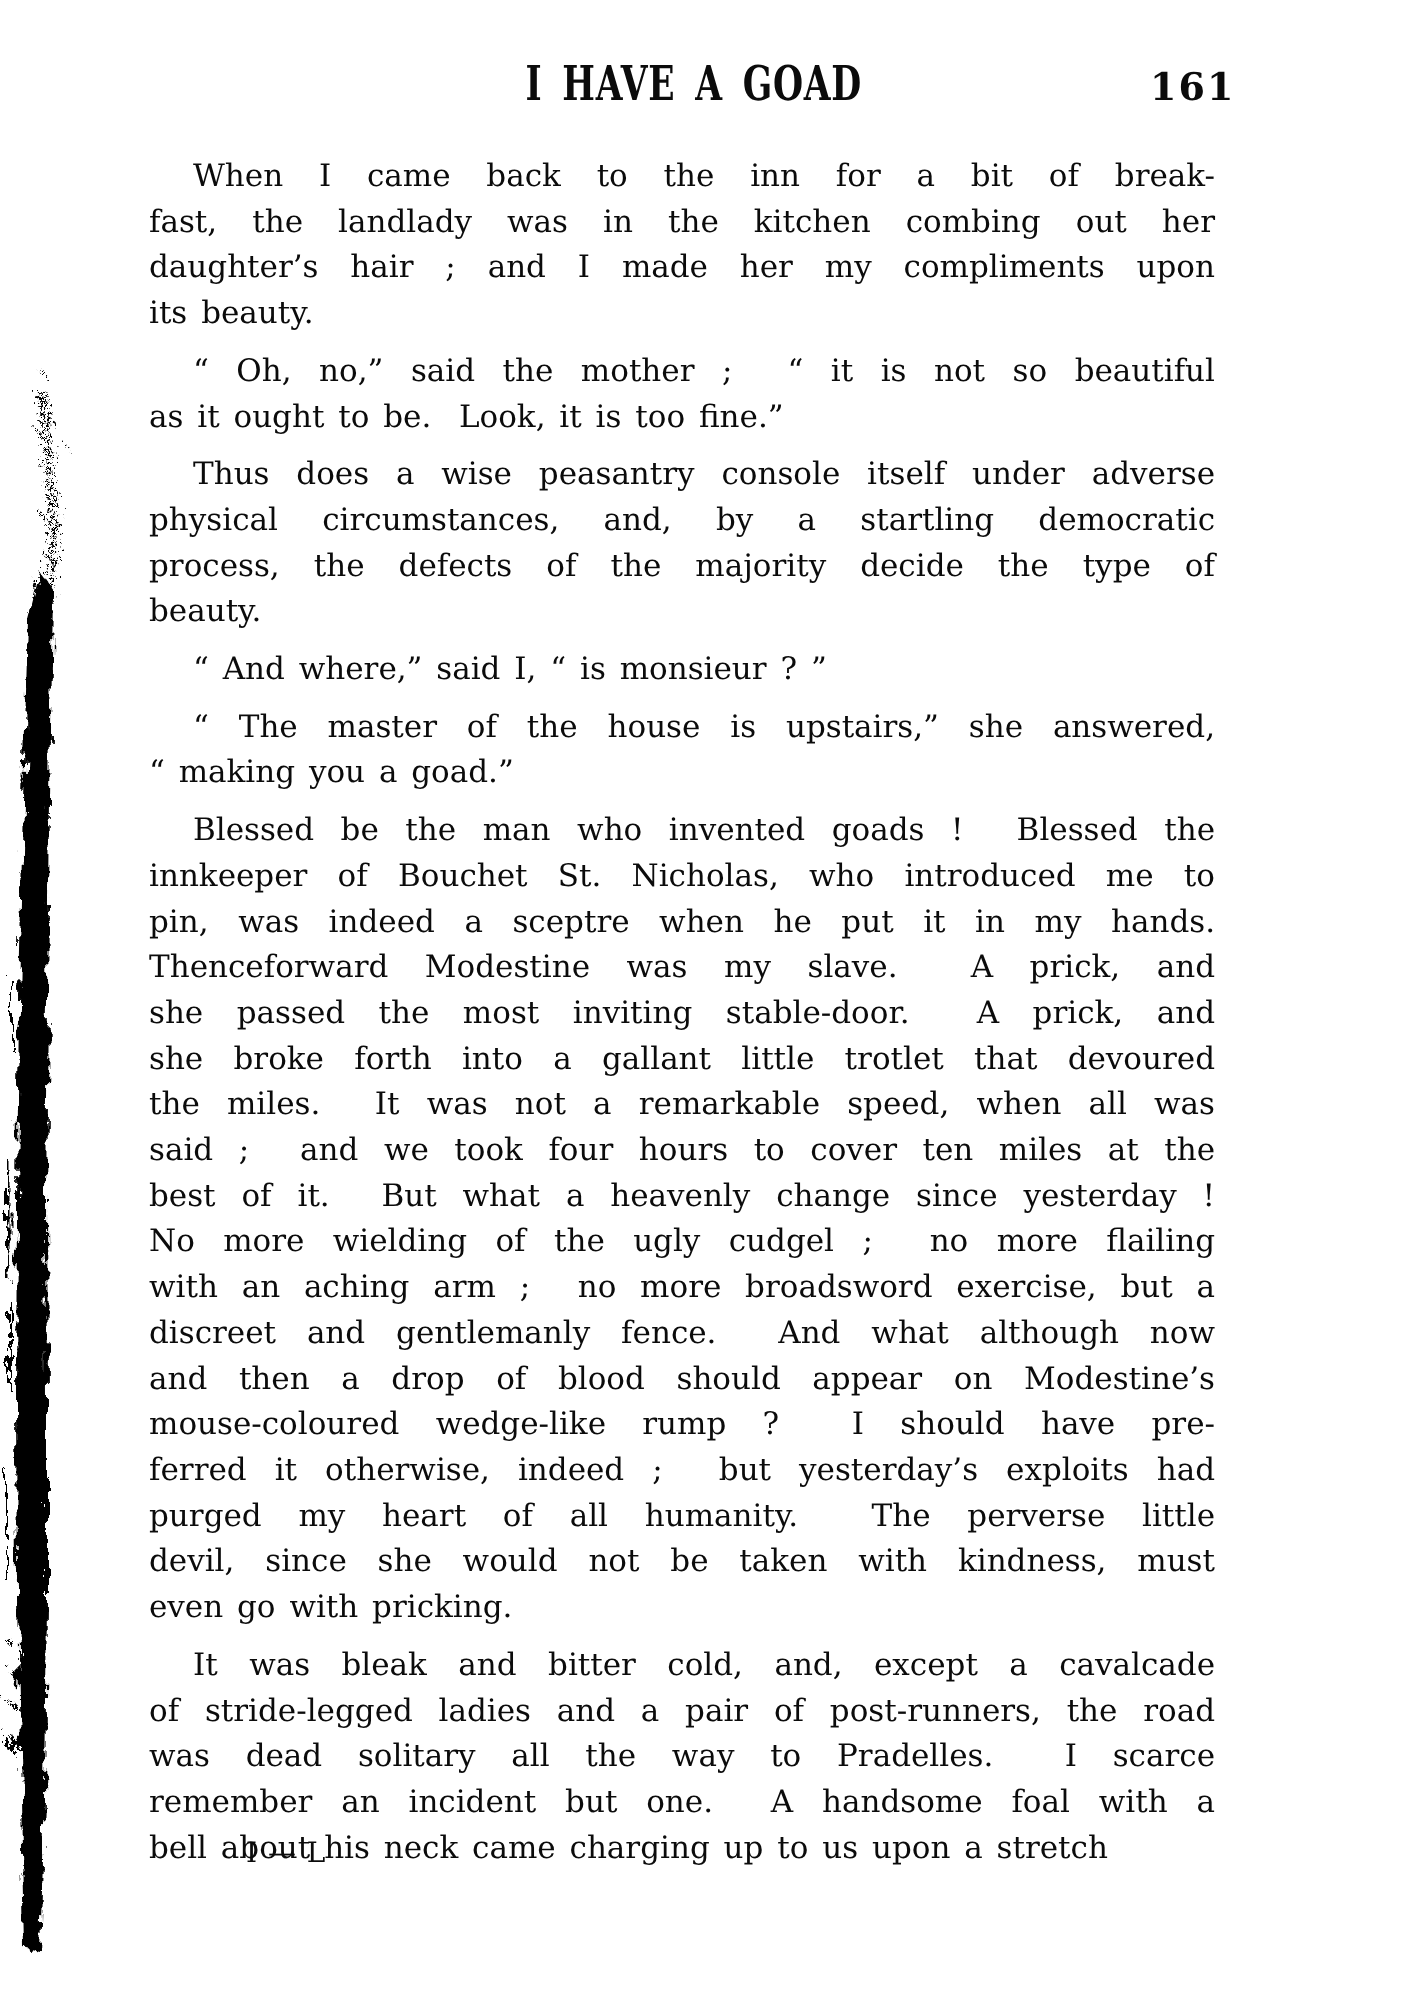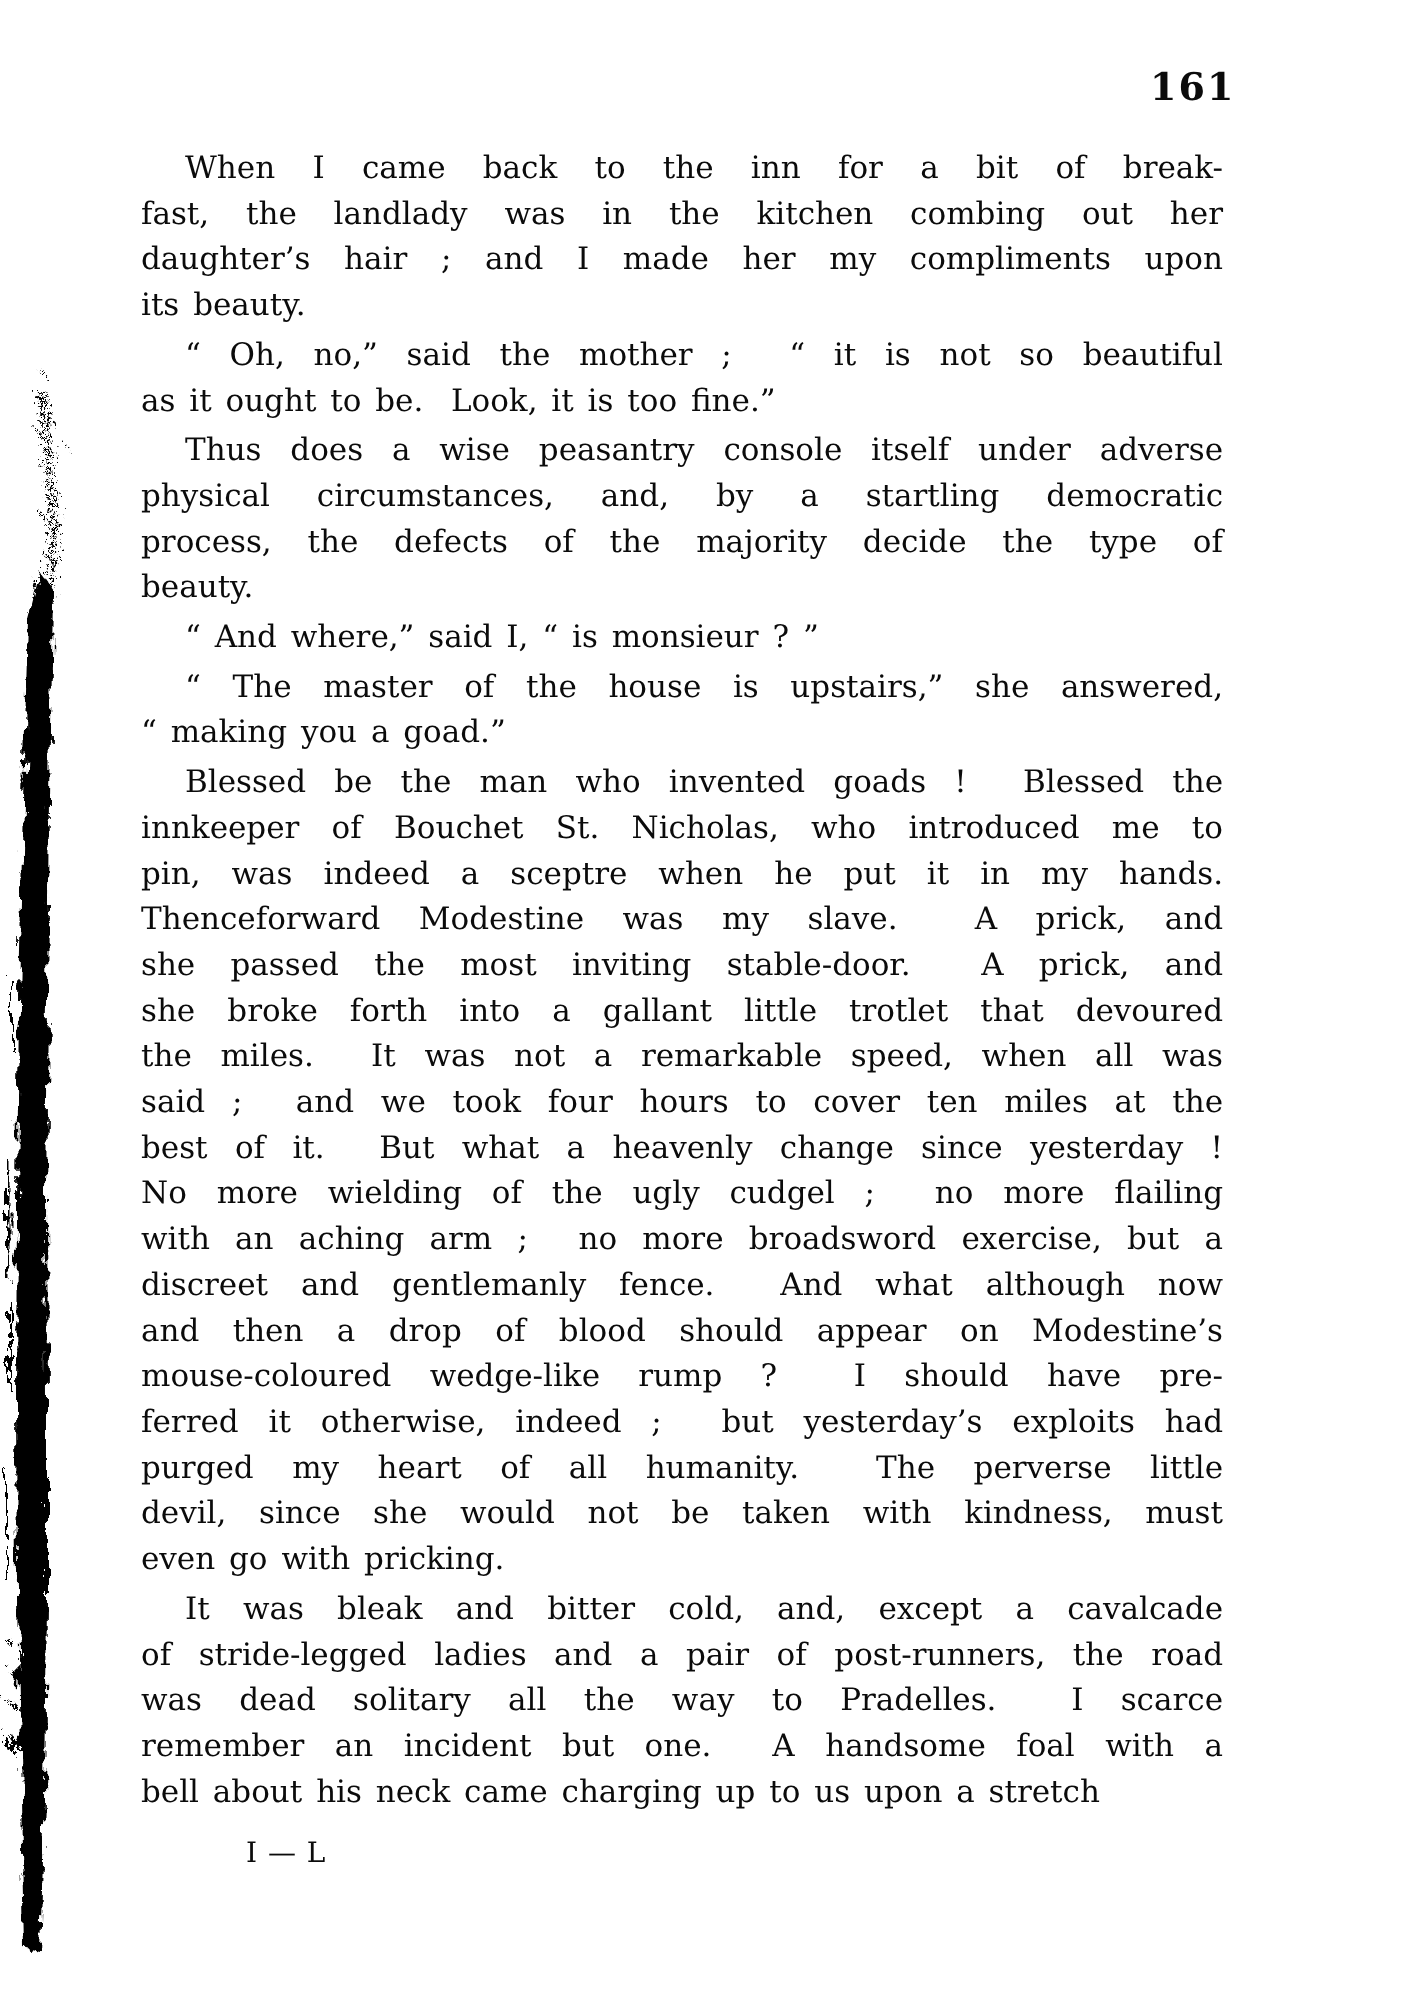--- a/index.html
+++ b/index.html
@@ -44,21 +44,21 @@
     font-weight: bold;
     letter-spacing: 2px;
   }
   .page-body {
     position: absolute;
     left: 137px;
     top: 142px;
     width: 1090px;
     font-size: 31px;
   }
-  .para { margin: 4px; }
+  .para { margin: 12px; }
   .line {
     line-height: 45.7px;
     text-align: justify;
     text-align-last: justify;
     white-space: pre-wrap;
     word-spacing: 4px;
   }
   .line.first { text-indent: 44px; }
   .line.lastline { text-align-last: left; }
   .signature-mark {
@@ -122,20 +122,23 @@
     <g filter="url(#speckle)">
       <circle cx="10" cy="1642" r="3"></circle>
         <circle cx="13" cy="1673" r="2.5"></circle>
       <circle cx="8" cy="1702" r="2"></circle>
         <circle cx="15" cy="1707" r="3"></circle>
       <circle cx="9" cy="1735" r="2"></circle>
       <path d="M6,1742 q9,-7 15,1 q-1,9 -10,9 q-7,-3 -5,-10 Z" fill="#000"></path>
     </g>
   </svg>
 
+  <div class="running-head">
+    <span class="rh-inner">I HAVE A GOAD</span>
+  </div>
 
   <div class="page-number">161</div>
 
   <main class="page-body">
       <div class="para">
         <div class="line first">When I came back to the inn for a bit of break-</div>
         <div class="line">fast, the landlady was in the kitchen combing out her</div>
         <div class="line">daughter’s hair ; and I made her my compliments upon</div>
         <div class="line lastline">its beauty.</div>
       </div>

